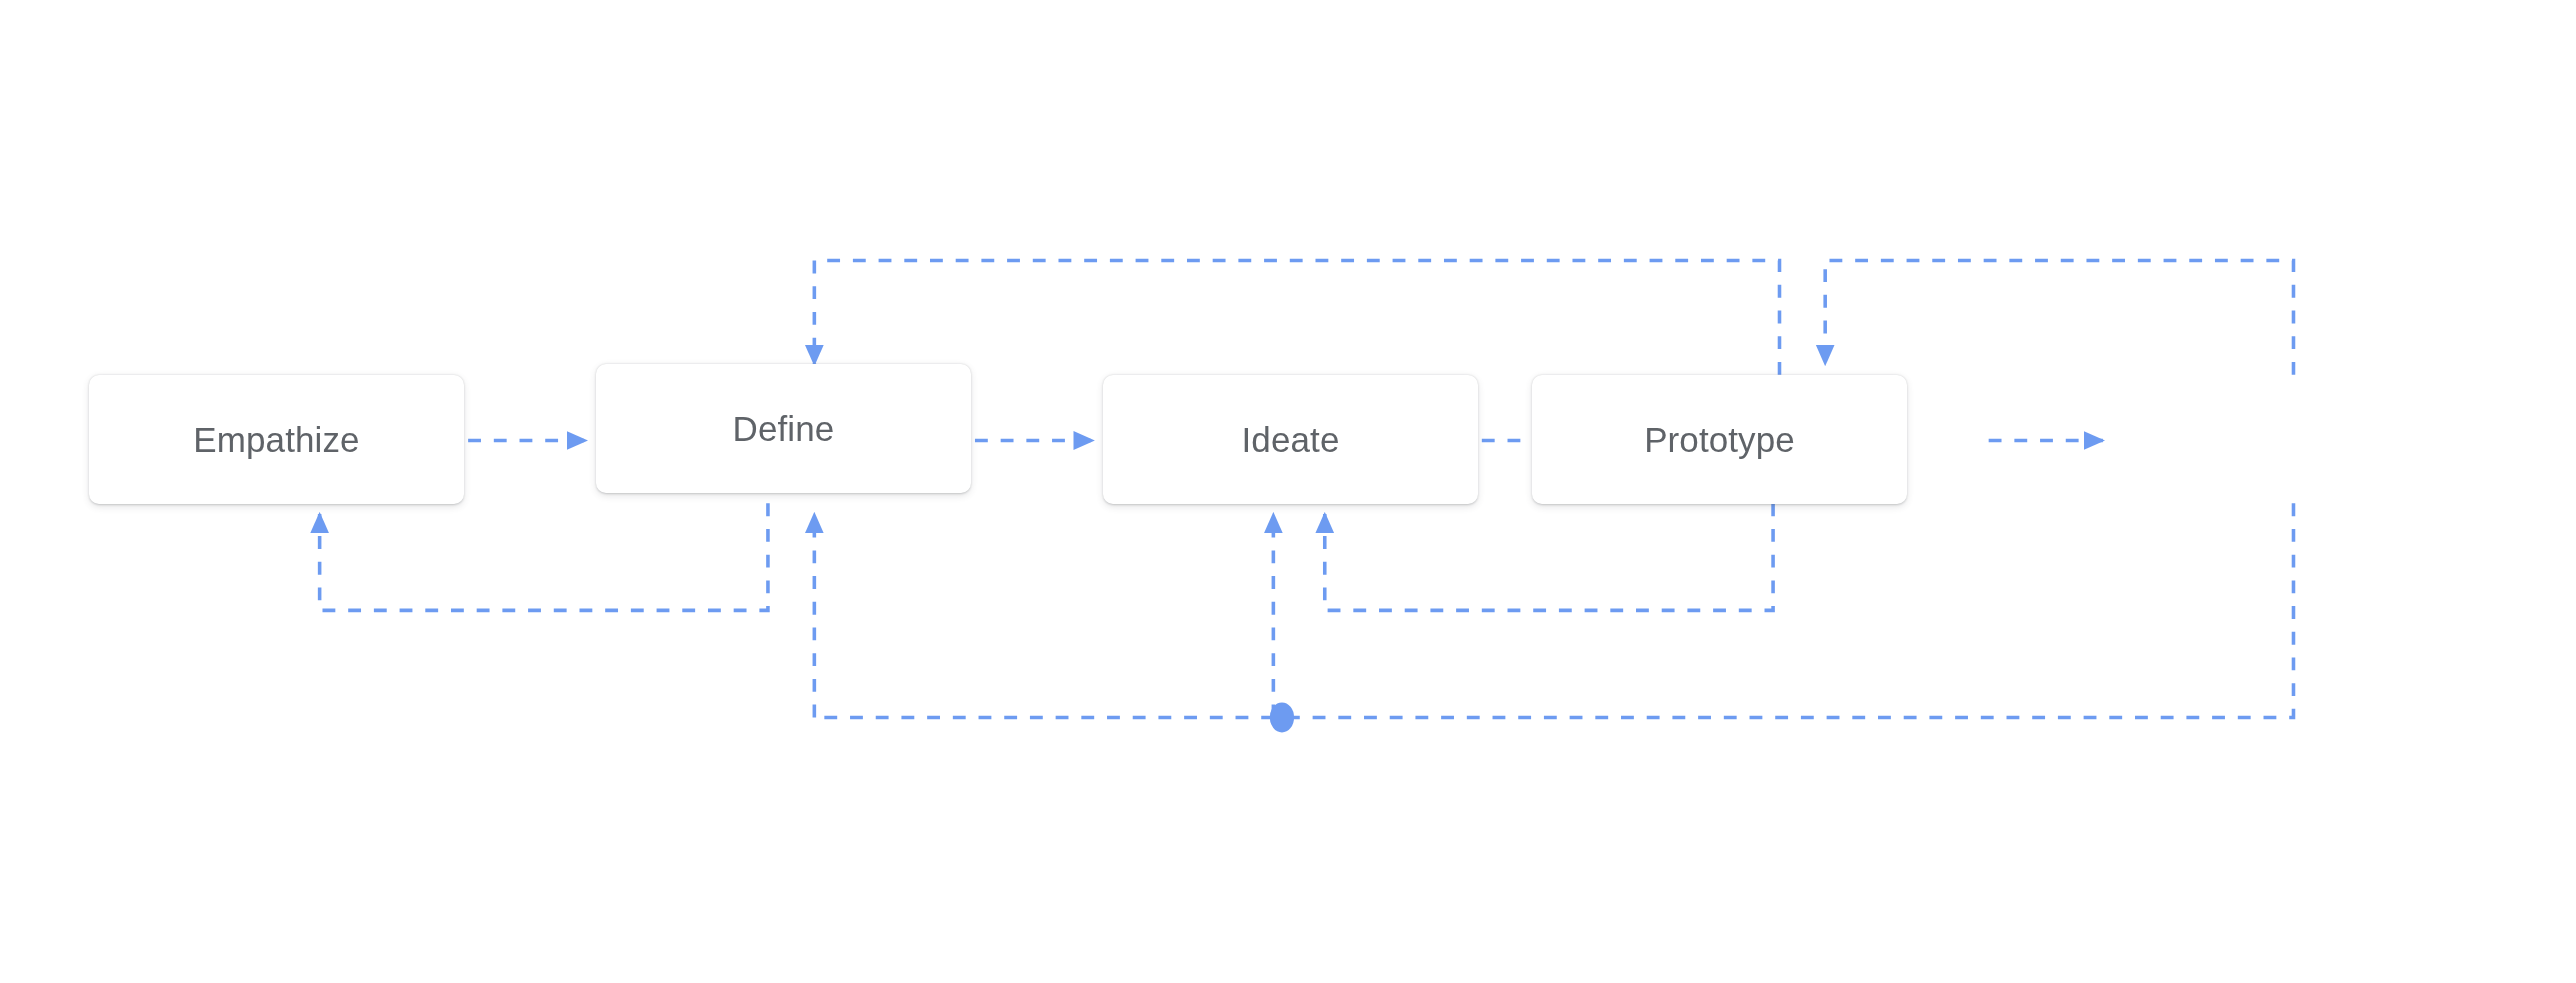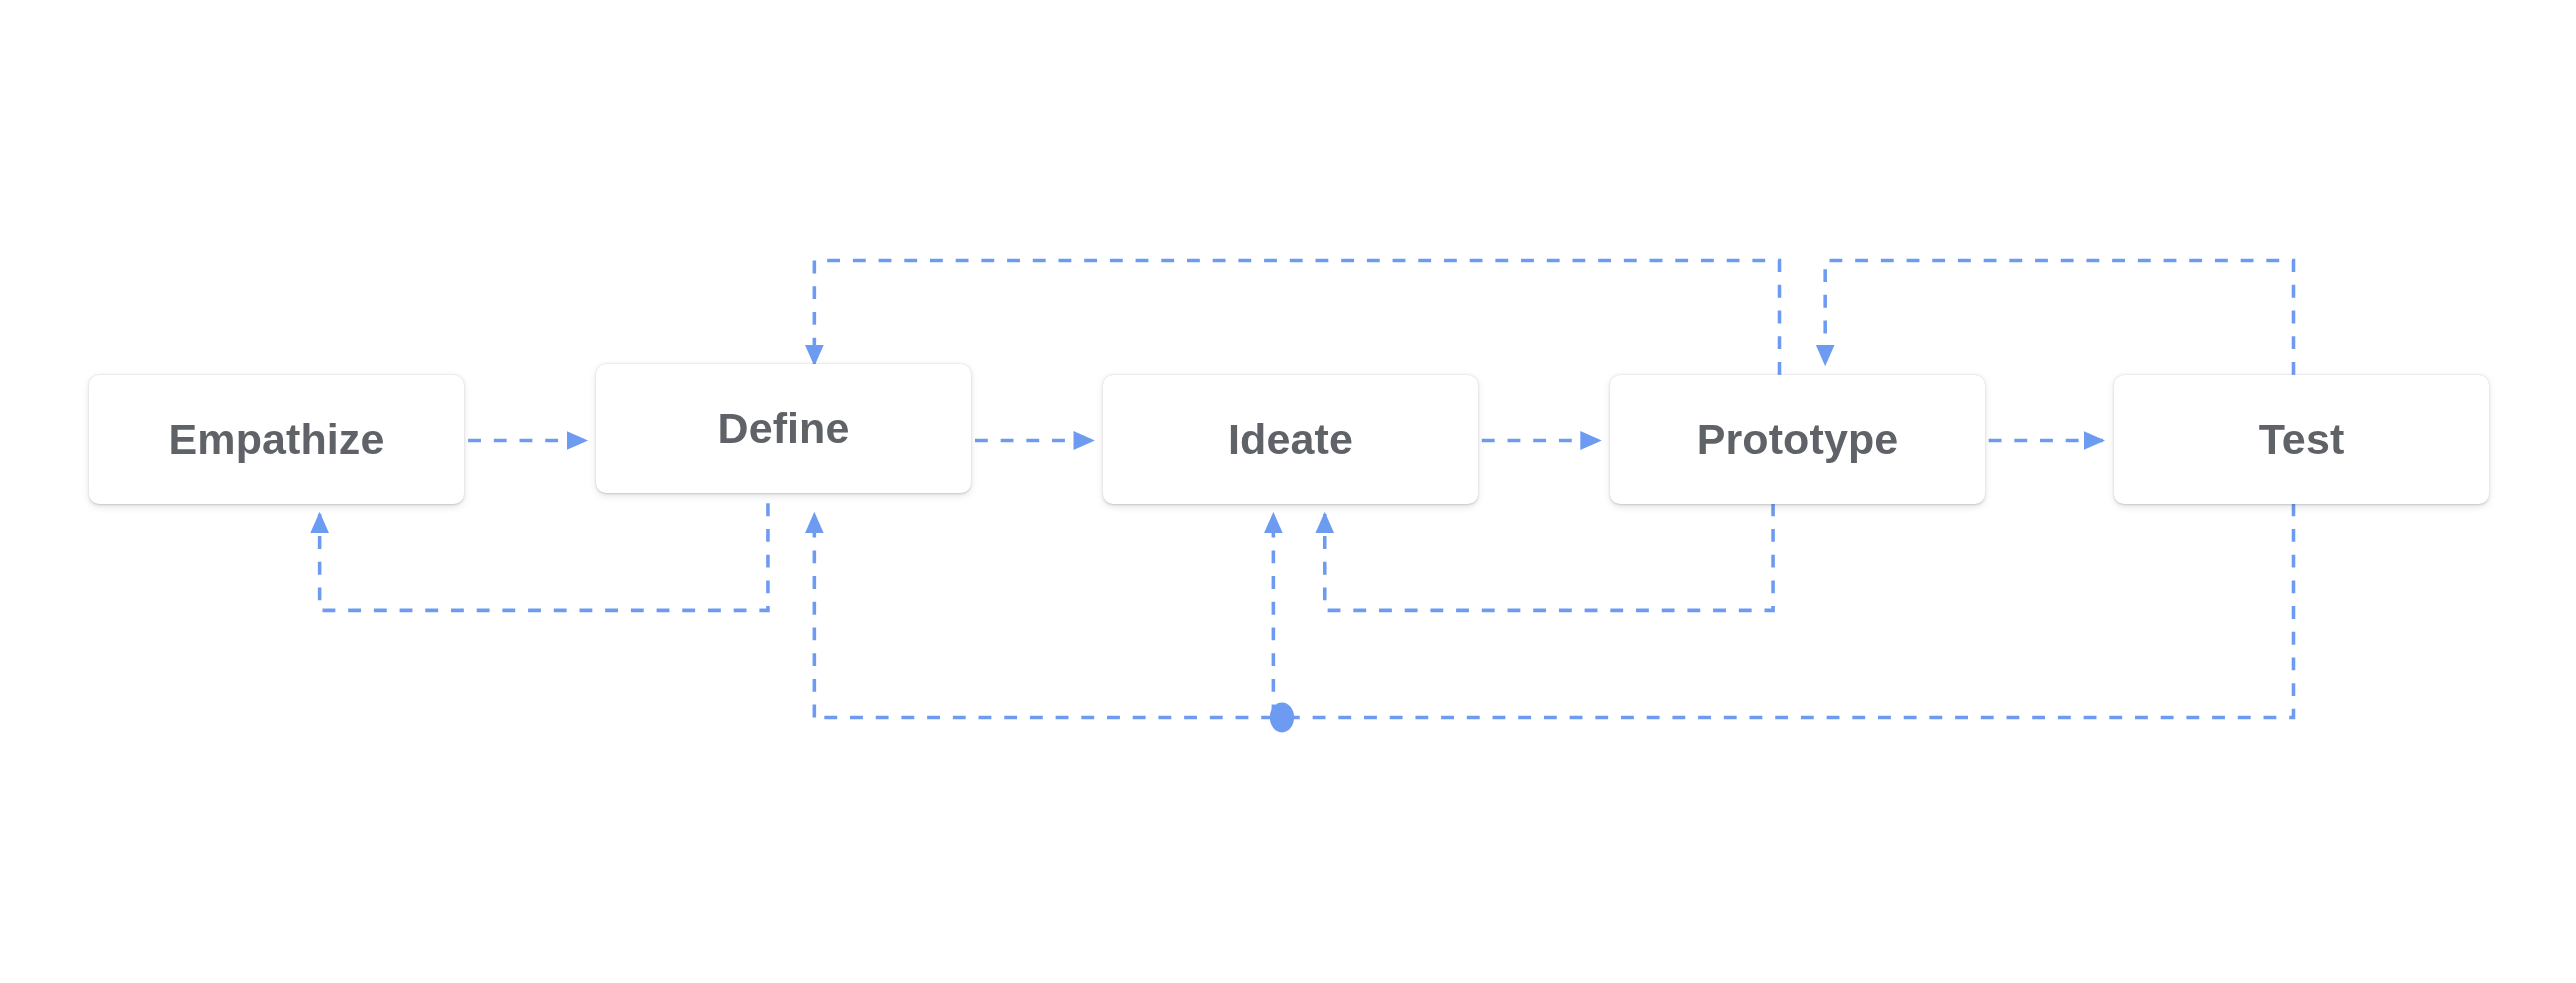--- a/index.html
+++ b/index.html
@@ -32,22 +32,22 @@
     border-radius: 10px;
     box-shadow: 0 0.7px 2.1px rgba(60,64,67,0.22),
                 0 2.9px 7.1px rgba(60,64,67,0.13);
     display: flex;
     align-items: center;
     justify-content: center;
     z-index: 5;
   }
   .node-label {
     font-family: "Liberation Sans", sans-serif;
-    font-size: 43px;
-    font-weight: 700;
+    font-size: 35px;
+    font-weight: 400;
     color: #5f6368;
     letter-spacing: 0.1px;
     line-height: 1;
     white-space: nowrap;
   }
 </style>
 </head>
 <body>
 
 <div id="canvas">
@@ -89,22 +89,19 @@
   </div>
 
   <div class="node" style="left:596px; top:364px; width:375px; height:129px;justify-content:center;">
     <span class="node-label">Define</span>
   </div>
 
   <div class="node" style="left:1103px; top:375px; width:375px; height:129px;text-align:center;">
     <span class="node-label">Ideate</span>
   </div>
 
-  <div class="node" style="left:1610px; top:375px; width:375px; height:129px;">
+  <div class="node" style="left:1532px; top:375px; width:375px; height:129px;">
     <span class="node-label">Prototype</span>
   </div>
 
-  <div class="node" style="left:2114px; top:375px; width:375px; height:129px;">
-    <span class="node-label">Test</span>
-  </div>
 
 </div>
 
 
 </body></html>

